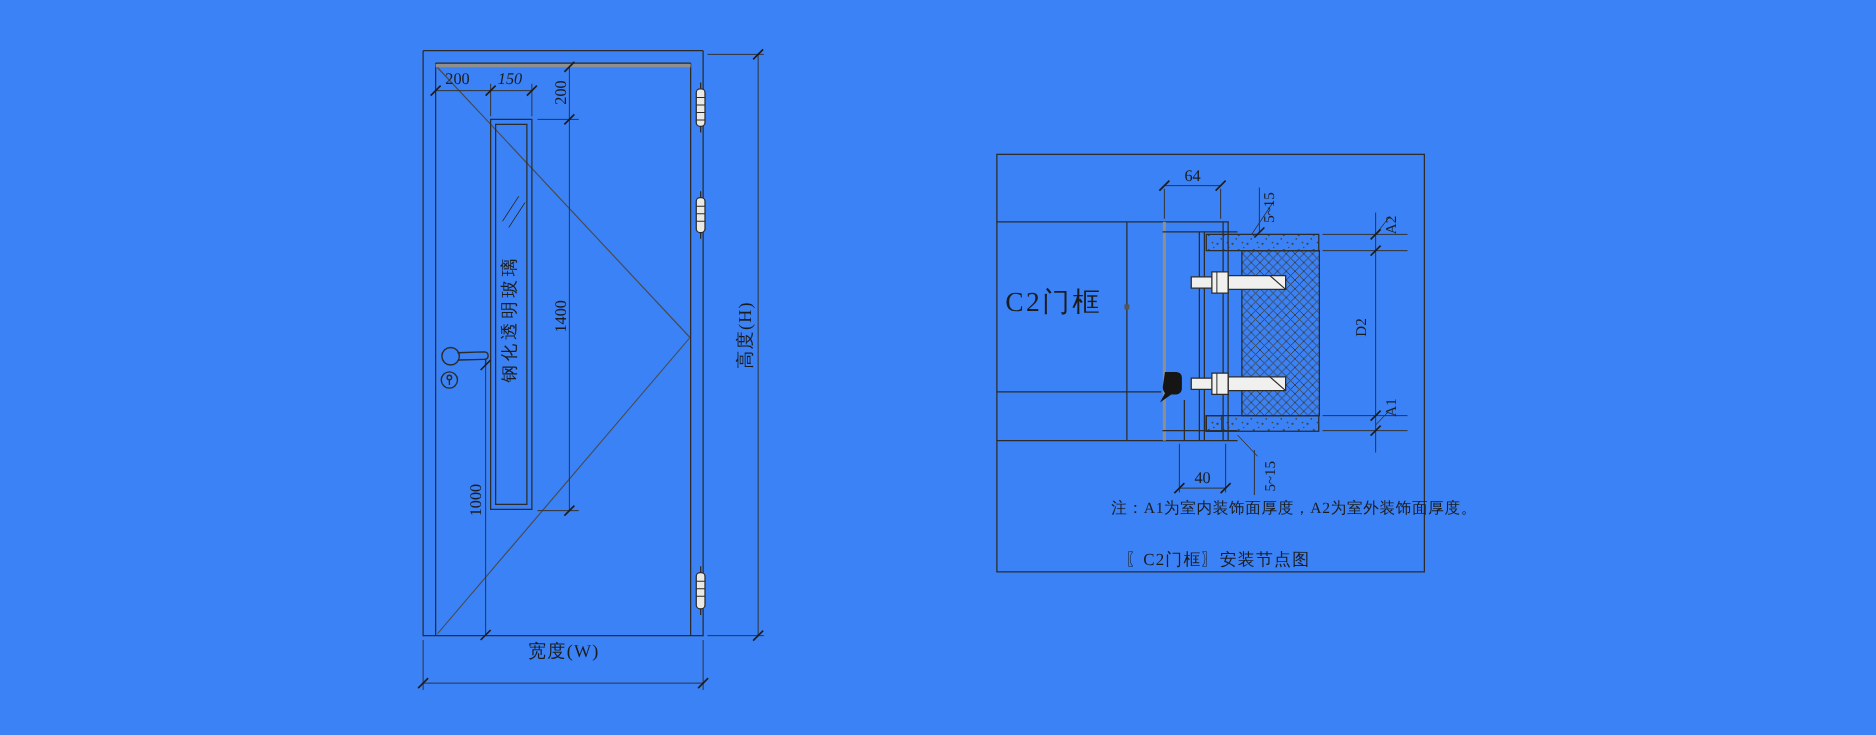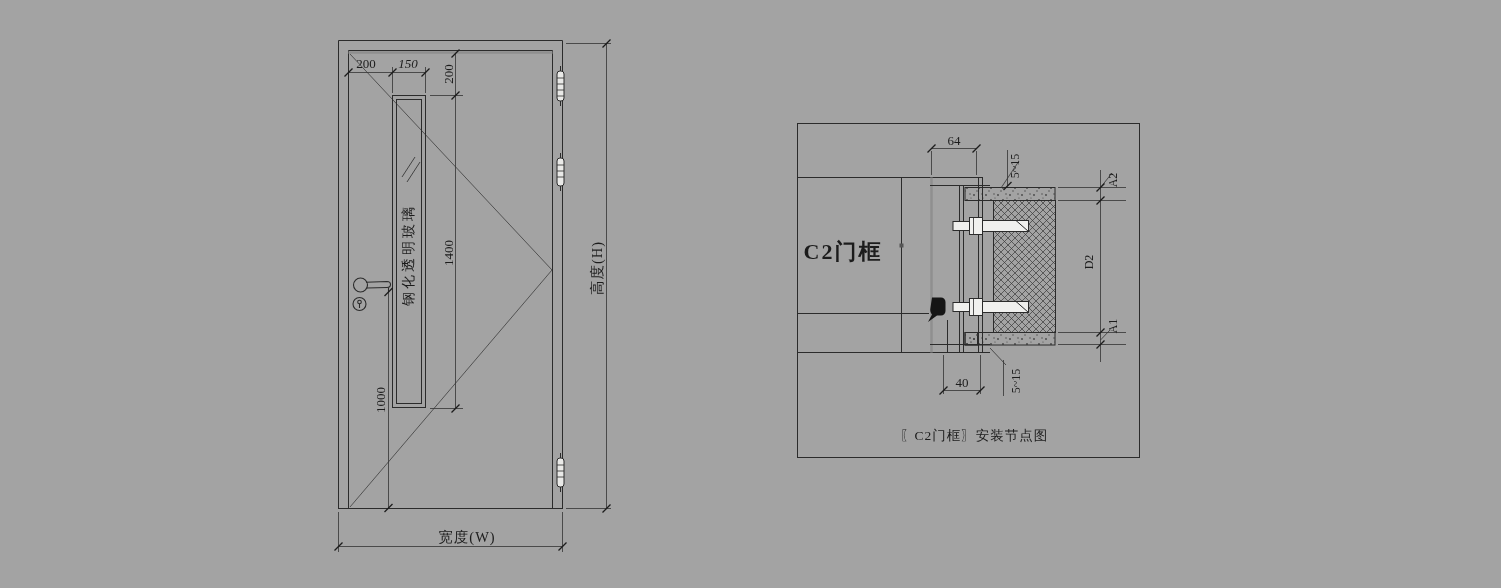--- a/index.html
+++ b/index.html
@@ -1,16 +1,16 @@
 <!DOCTYPE html>
 <html><head>
 <meta charset="utf-8">
 <style>
   html,body{margin:0;padding:0;background:#f0f0ee;}
-  .stage{position:relative;width:1501px;height:588px;background:#a3a3a3;overflow:hidden;
+  .stage{position:relative;width:1501px;height:588px;background:#3b82f6;overflow:hidden;
          font-family:"Liberation Serif","DejaVu Serif",serif;}
   .stage svg{position:absolute;left:0;top:0;}
   .t{position:absolute;color:#1c1c1c;white-space:nowrap;line-height:1;
      font-family:"Liberation Serif","DejaVu Serif",serif;}
   .c{transform:translate(-50%,-50%);}
   .v{transform:translate(-50%,-50%) rotate(-90deg);}
   .dim{font-size:13px;}
   .lbl{font-size:14.5px;letter-spacing:1px;}
   .glass{font-size:14px;letter-spacing:3px;}
   .frame-lbl{font-size:22px;letter-spacing:2px;}
@@ -215,26 +215,27 @@
     <line x1="1096.5" y1="348.5" x2="1104.5" y2="340.5"></line>
   </g>
 </svg>
 
 <div class="t c dim" style="left:366px;top:63px;">200</div>
 <div class="t c dim" style="left:408px;top:63px;font-style:italic;">150</div>
 <div class="t v dim" style="left:448px;top:74px;">200</div>
 <div class="t v dim" style="left:448px;top:253px;">1400</div>
 <div class="t v dim" style="left:380px;top:400px;">1000</div>
 <div class="t v glass" style="left:409px;top:255px;">钢化透明玻璃</div>
-<div class="t c lbl" style="left:451px;top:537px;margin-left:16px;">宽度(W)</div>
+<div class="t c lbl" style="left:451px;top:522px;">宽度(W)</div>
 <div class="t v lbl" style="left:597px;top:268px;">高度(H)</div>
 
-<div class="t c frame-lbl" style="left:843px;top:252px;font-weight:bold;">C2门框</div>
+<div class="t c frame-lbl" style="left:843px;top:242px;">C2门框</div>
 <div class="t c dim" style="left:954px;top:140px;">64</div>
 <div class="t c dim" style="left:962px;top:382px;">40</div>
 <div class="t v sm" style="left:1015px;top:166px;">5~15</div>
 <div class="t v sm" style="left:1016px;top:381px;">5~15</div>
 <div class="t v sm" style="left:1113px;top:180px;">A2</div>
 <div class="t v sm" style="left:1089px;top:262px;">D2</div>
 <div class="t v sm" style="left:1113px;top:326px;">A1</div>
-<div class="t cap" style="left:900px;top:429px;text-align:right;">〖C2门框〗安装节点图</div>
+<div class="t note" style="left:889px;top:400px;">注：A1为室内装饰面厚度，A2为室外装饰面厚度。</div>
+<div class="t cap" style="left:900px;top:441px;text-align:right;">〖C2门框〗安装节点图</div>
 
 </div>
 
 </body></html>

